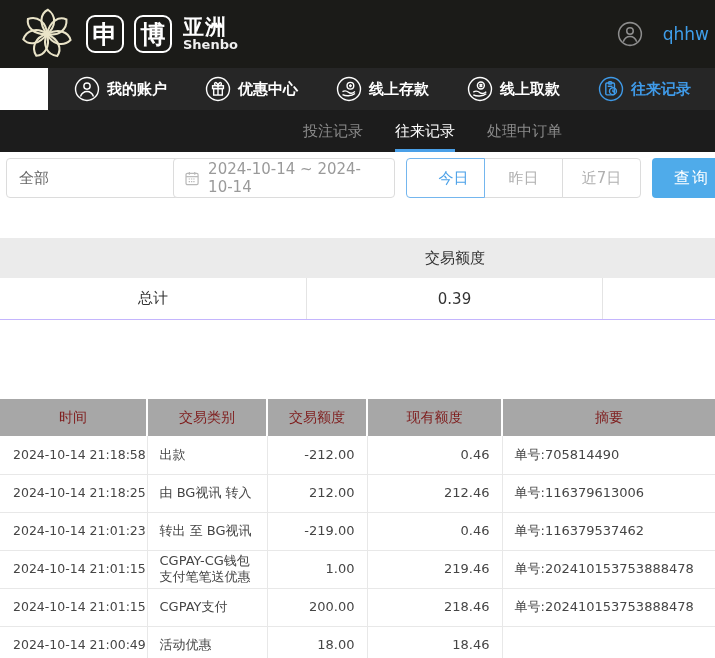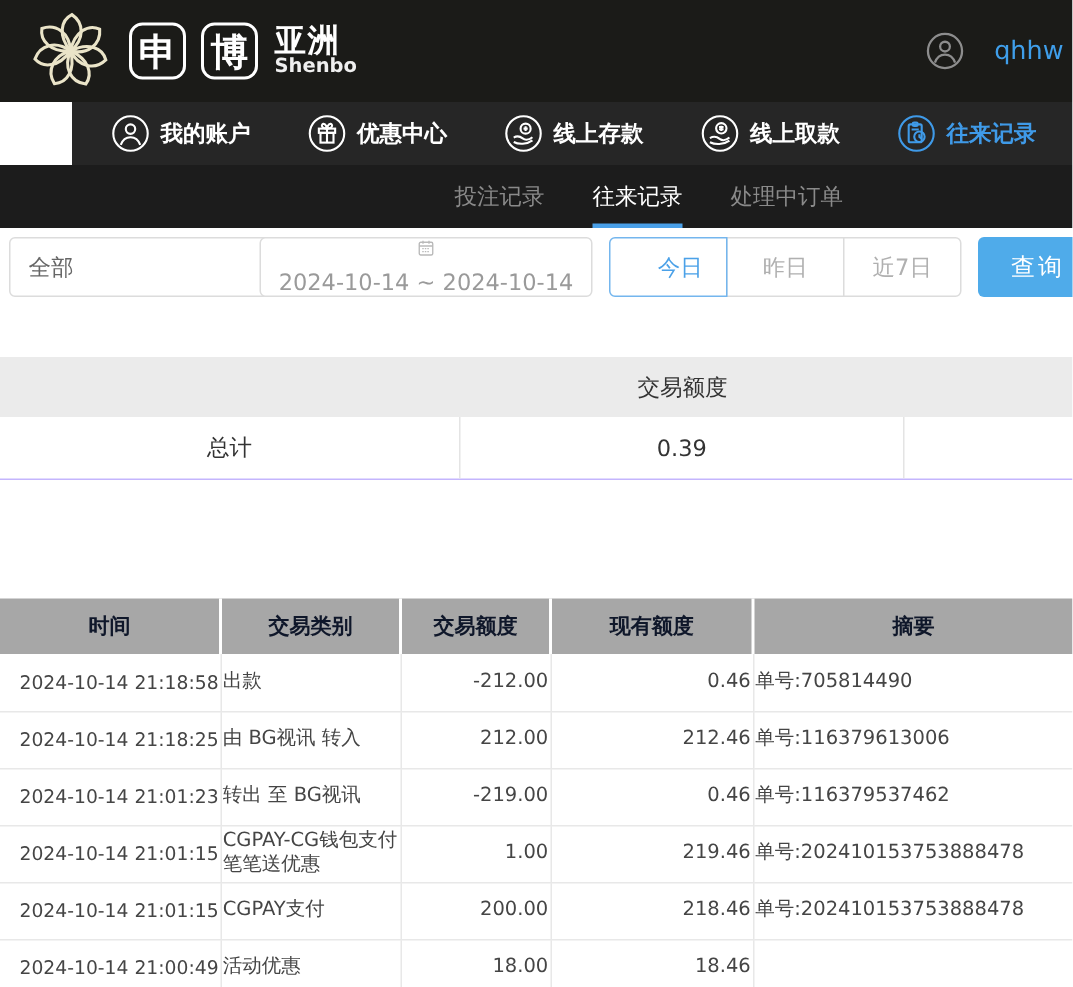--- a/index.html
+++ b/index.html
@@ -38,21 +38,21 @@
     cursor:pointer; border-bottom:3px solid transparent; padding-top:3px; }
   .subtab.active { color:#fff; border-bottom-color:#4aa0e8; }
 
   
   .filters { position:relative; height:64px; background:#fff; }
   .ctl { position:absolute; top:6px; height:40px; border:1px solid #dcdcdc;
     border-radius:4px; background:#fff; display:flex; align-items:center;
     font-size:15px; color:#666; cursor:pointer; }
   .type-select { left:6px; width:191px; padding:0 12px; justify-content:space-between; }
   .caret { color:#999; font-size:10px; }
-  .date-box { left:173px; width:222px; padding:0 10px; gap:8px; color:#9a9a9a;flex-direction:column; }
+  .date-box { left:173px; width:222px; padding:0 10px; gap:8px; color:#9a9a9a; }
   .cal-icon { width:18px; height:18px; }
   .btn-group { position:absolute; left:406px; top:6px; display:flex; }
   .qbtn { width:79px; height:40px; border:1px solid #dcdcdc; background:#fff;
     color:#b0b0b0; font-size:15px; display:flex; align-items:center;
     justify-content:center; cursor:pointer; margin-left:-1px; }
   .qbtn:first-child { border-radius:4px 0 0 4px; margin-left:0;padding-left:16px; }
   .qbtn:last-child { border-radius:0 4px 4px 0; }
   .qbtn.active { border-color:#74b6ee; color:#4ba1e8; position:relative; z-index:2; }
   .search-btn { position:absolute; left:652px; top:6px; width:80px; height:40px;
     background:#4fabea; color:#fff; font-size:16px; border:none; border-radius:4px;
@@ -67,26 +67,26 @@
     font-size:15px; color:#333; }
   .summary-body { display:flex; height:42px; border-bottom:1px solid #c4b5fd;
     font-size:15px; color:#333; }
   .summary-cell { display:flex; align-items:center; justify-content:center; }
   .summary-cell.c1 { width:307px; border-right:1px solid #e4e4e4; }
   .summary-cell.c2 { width:296px; border-right:1px solid #e4e4e4; }
   .summary-cell.c3 { flex:1; }
 
   
   .records { margin-top:79px; width:715px; border-collapse:collapse; table-layout:fixed; }
-  .records th { background:#a7a7a7; color:#0f172a; font-size:14px; font-weight:bold;
+  .records th { background:#a7a7a7; color:#7f1d1d; font-size:14px; font-weight:normal;
     height:37px; border-right:2px solid #fff; }
   .records th:last-child { border-right:none; }
   .records td { height:38px; font-size:13px; color:#454545;
     border-bottom:1px solid #e8e8e8; border-right:1px solid #e8e8e8;
-    padding:2px 1px; line-height:1.25; }
+    padding:2px 12px; line-height:1.25; }
   .records td:last-child { border-right:none; }
   .records col.c-time { width:147px; }
   .records col.c-type { width:120px; }
   .records col.c-amt  { width:100px; }
   .records col.c-bal  { width:135px; }
   .records col.c-memo { width:213px; }
   .records td.num { text-align:right; }
   .records td.time { padding-left:13px; white-space:nowrap; font-size:12.5px; }
 </style>
 </head>

